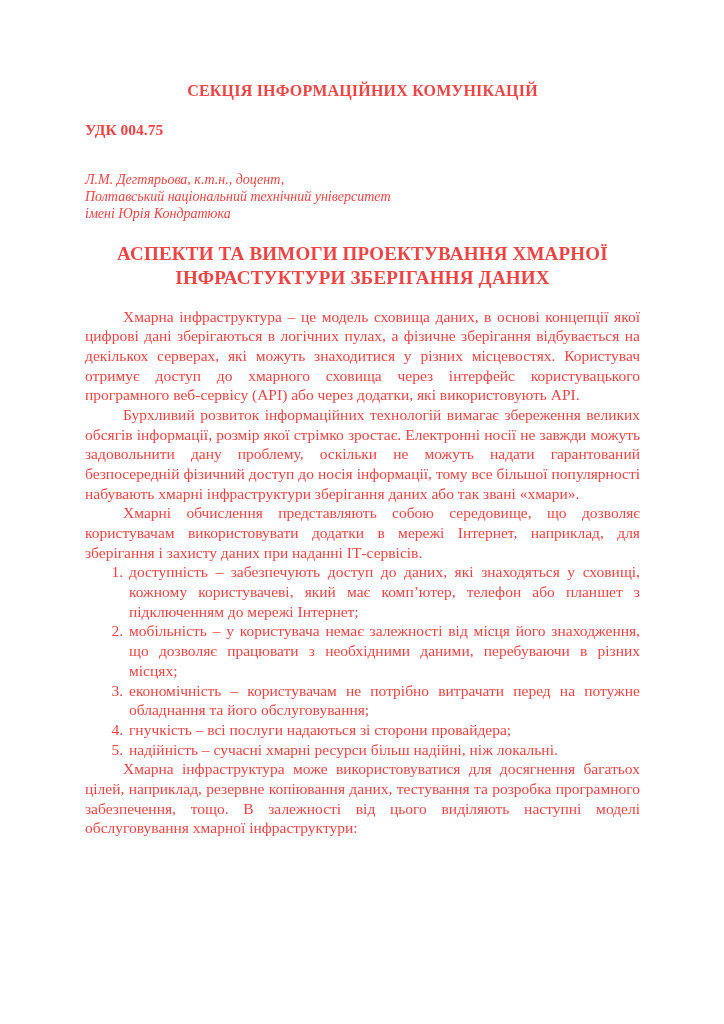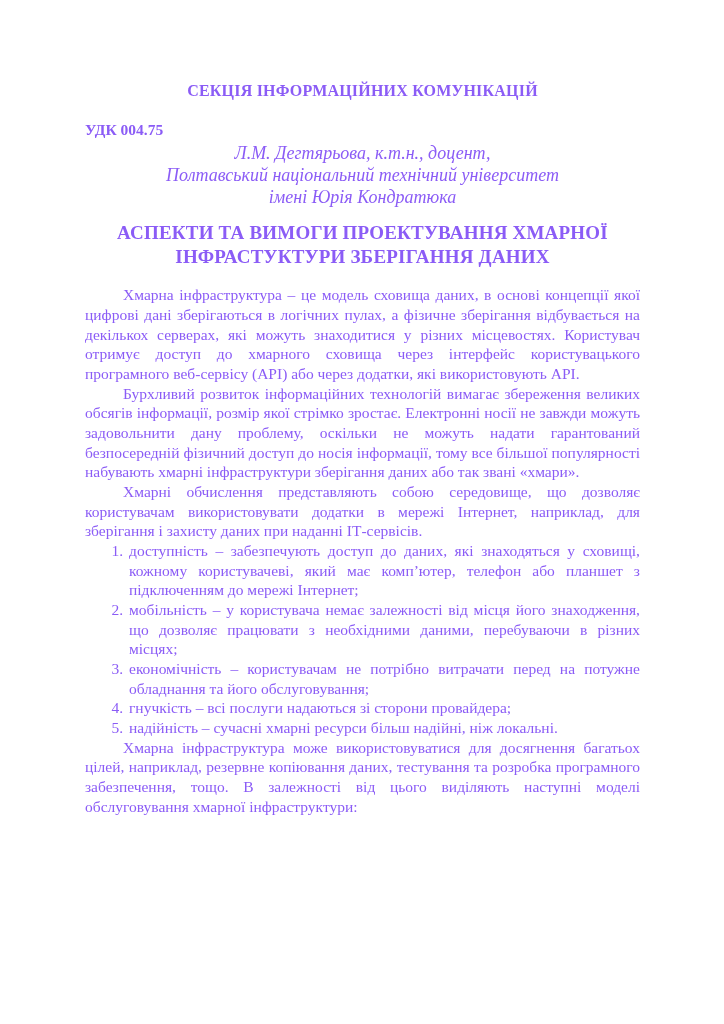--- a/index.html
+++ b/index.html
@@ -6,47 +6,47 @@
     margin: 0;
     padding: 0;
     background: #ffffff;
   }
   .page {
     position: relative;
     width: 724px;
     height: 1024px;
     margin: 0 auto;
     background: #ffffff;
-    color: #8b5cf6;
+    color: #ef4444;
     font-family: "Liberation Serif", serif;
     box-sizing: border-box;
     padding: 82px 84px 40px 85px;
     overflow: hidden;
   }
   .section-header {
     text-align: center;
     font-weight: bold;
     font-size: 16px;
     letter-spacing: 0.2px;
   }
   .udc {
     margin-top: 21px;
     font-weight: bold;
     font-size: 15.5px;
     text-align: left;
   }
   .authors {
-    margin-top: 4px;
-    text-align: center;
+    margin-top: 32px;
+    text-align: left;
     font-style: italic;
-    font-size: 18px;
+    font-size: 14px;
     line-height: 1.22;
   }
   .title {
-    margin: 12px 0 0 0;
+    margin: 20px 0 0 0;
     text-align: center;
     font-weight: bold;
     font-size: 19px;
     line-height: 1.25;
     letter-spacing: 0.2px;
   }
   .body-text {
     margin-top: 17px;
     font-size: 15.5px;
     line-height: 1.27;

